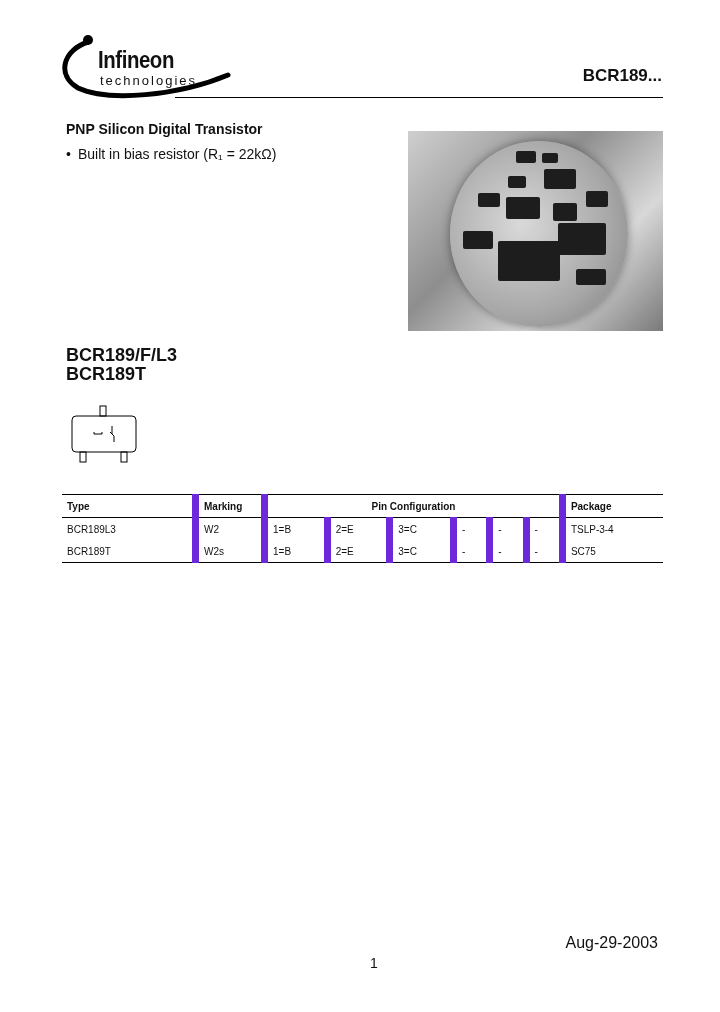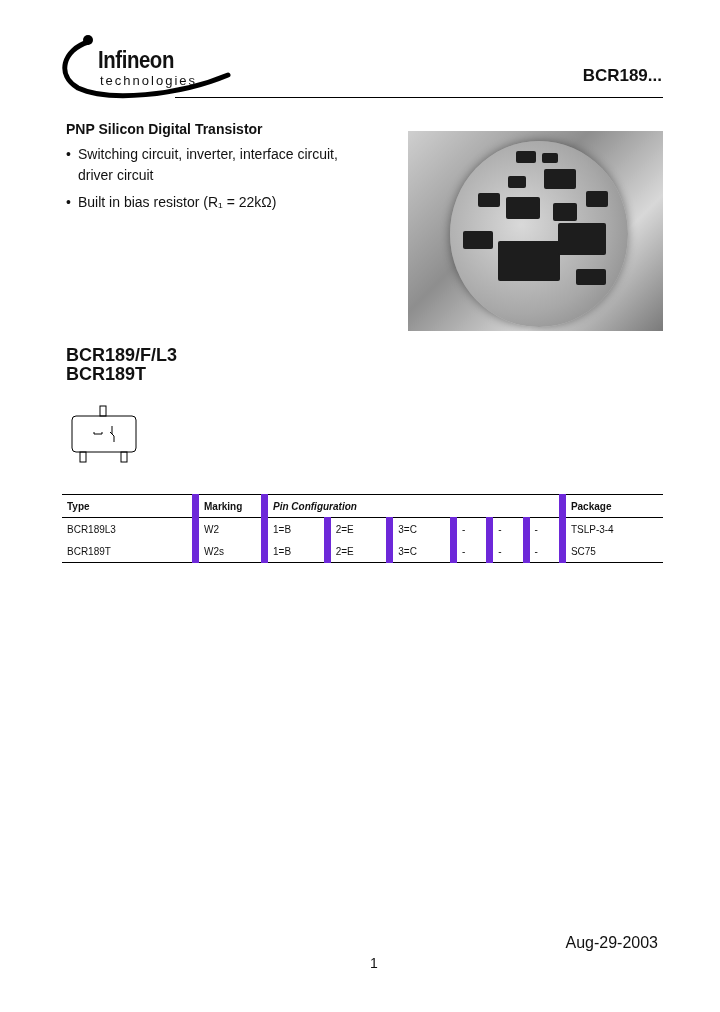--- a/index.html
+++ b/index.html
@@ -18,41 +18,40 @@
   .photo { position:absolute; left:408px; top:131px; width:255px; height:200px; background:linear-gradient(135deg,#cfcfcf,#8e8e8e 40%,#d8d8d8 70%,#7a7a7a); overflow:hidden; }
   .disc { position:absolute; left:42px; top:10px; width:178px; height:186px; border-radius:50%; background:radial-gradient(circle at 40% 45%, #d9d9d9, #a8a8a8 60%, #7c7c7c); box-shadow:0 0 10px rgba(0,0,0,.4); }
   .chip { position:absolute; background:#1d1d1d; border-radius:2px; }
   .variants { position:absolute; left:66px; top:346px; font-size:18px; font-weight:bold; line-height:19px; }
   .pkg { position:absolute; left:70px; top:400px; width:70px; height:70px; }
   table.pins { position:absolute; left:62px; top:494px; width:601px; border-collapse:collapse; font-size:10px; }
   table.pins th { text-align:left; font-weight:bold; padding:3px 5px; border-top:1px solid #000; border-bottom:1px solid #000; height:16px; }
   table.pins td { padding:2px 5px; height:18px; }
   table.pins th + th, table.pins td + td { border-left:7px solid #6d28d9; }
   table.pins tr:last-child td { border-bottom:1px solid #000; }
-  table.pins th.center { text-align:left;font-style:italic; }
+  table.pins th.center { text-align:center; }
   .page-no { position:absolute; left:370px; top:955px; font-size:14px; }
   .date { position:absolute; right:62px; top:917px; font-size:16px;margin-top:17px; }
 </style>
 </head>
 <body>
 
 <div class="logo">
   <svg width="190" height="70" viewBox="0 0 190 70">
     <path d="M30 12 C 5 20, -2 45, 20 58 C 50 72, 120 66, 170 45" fill="none" stroke="#000" stroke-width="5" stroke-linecap="round"></path>
     <circle cx="30" cy="10" r="5" fill="#000"></circle>
   </svg>
   <span class="logo-name">Infineon</span>
   <span class="logo-sub">technologies</span>
 </div>
 <div class="doc-id">BCR189...</div>
 <div class="header-line"></div>
 
 <div class="title">PNP Silicon Digital Transistor</div>
 <ul class="bullets">
-  <li><span class="dot">•</span><span>Switching circuit, inverter, interface circuit,</span><span class="cont">driver circuit</span></li>
   <li><span class="dot">•</span><span>Built in bias resistor (R₁ = 22kΩ)</span></li>
 </ul>
 
 <div class="photo">
   <div class="disc"></div>
   <div class="chip" style="left:108px;top:20px;width:20px;height:12px;"></div>
   <div class="chip" style="left:134px;top:22px;width:16px;height:10px;"></div>
   <div class="chip" style="left:100px;top:45px;width:18px;height:12px;"></div>
   <div class="chip" style="left:136px;top:38px;width:32px;height:20px;"></div>
   <div class="chip" style="left:70px;top:62px;width:22px;height:14px;"></div>

